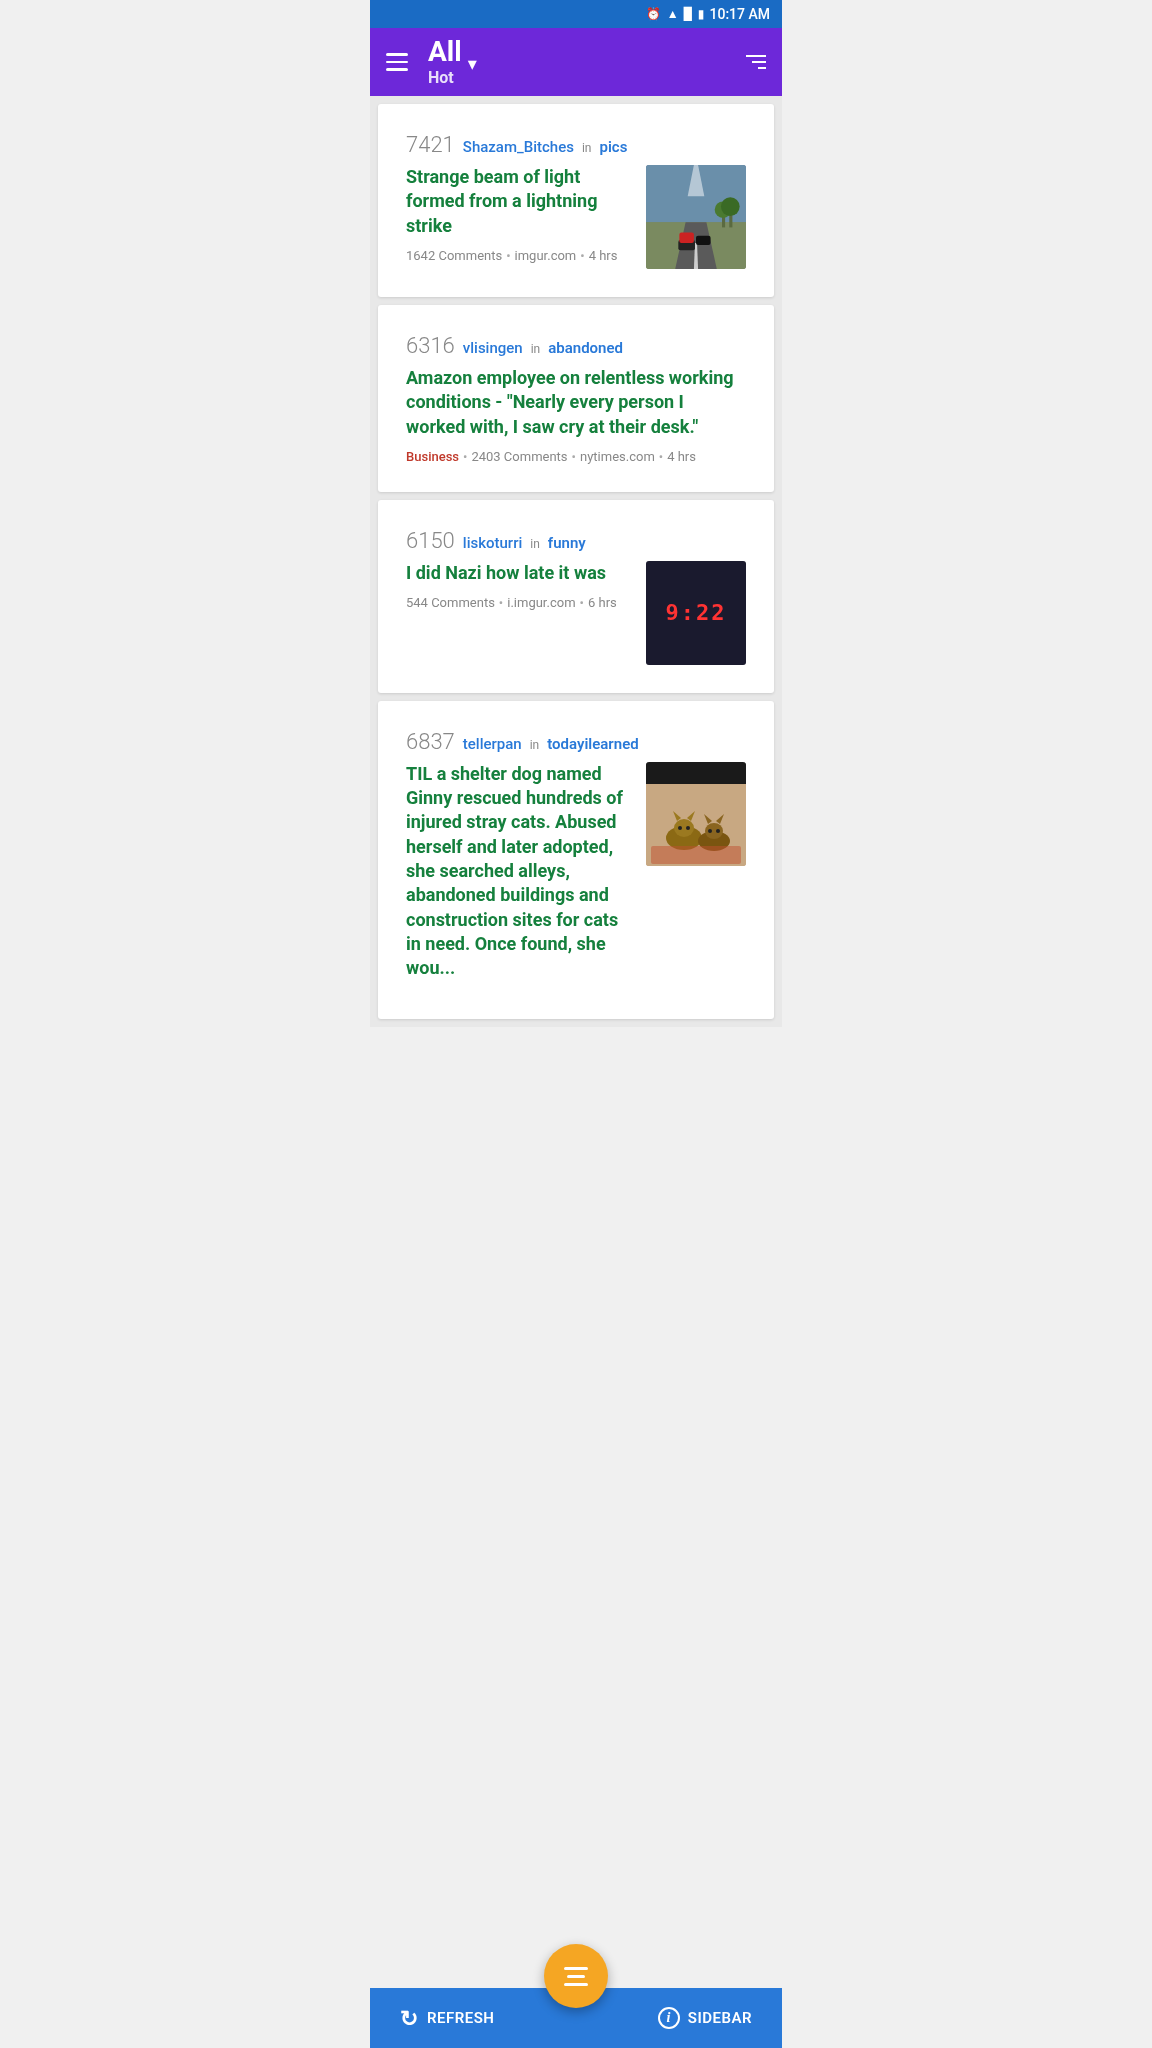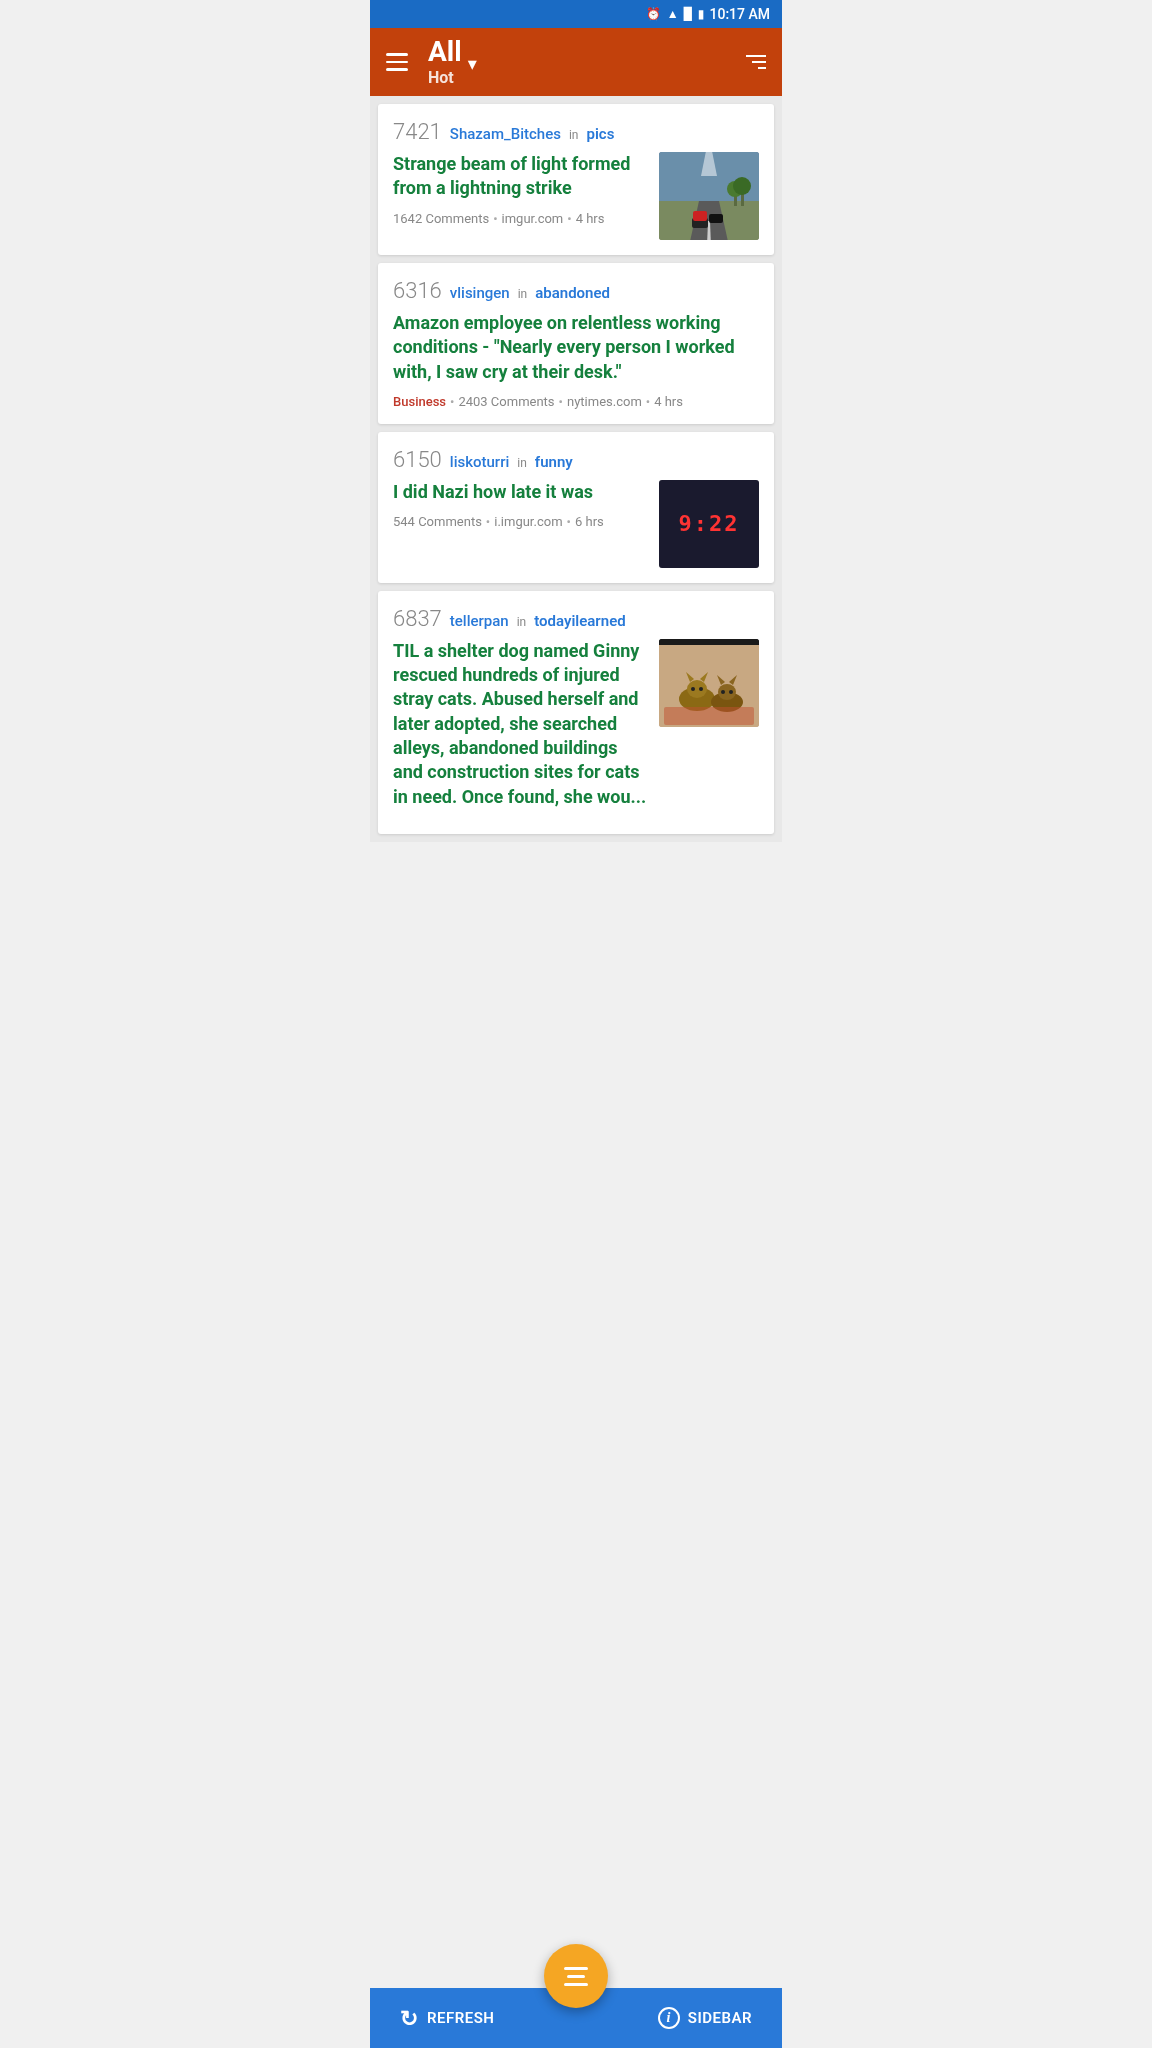--- a/index.html
+++ b/index.html
@@ -34,21 +34,21 @@
       font-size: 14px;
       font-weight: 500;
     }
     .status-icon {
       color: white;
       font-size: 12px;
     }
 
     
     .toolbar {
-      background: #c2410c;
+      background: #6d28d9;
       height: 68px;
       display: flex;
       align-items: center;
       padding: 0 16px;
       position: relative;
     }
     .toolbar-menu-icon {
       color: white;
       font-size: 22px;
       cursor: pointer;
@@ -111,21 +111,21 @@
       flex-direction: column;
       gap: 8px;
       padding: 8px 0;
       background: #e8e8e8;
     }
 
     .card {
       background: white;
       margin: 0 8px;
       border-radius: 3px;
-      padding: 15px;
+      padding: 28px;
       box-shadow: 0 1px 3px rgba(0,0,0,0.12);
     }
 
     .card-header {
       display: flex;
       align-items: baseline;
       gap: 8px;
       margin-bottom: 8px;
     }
     .card-score {
@@ -173,21 +173,21 @@
     }
     .card-meta .tag {
       color: #c0392b;
       font-weight: 500;
     }
     .card-meta .dot {
       color: #aaa;
     }
     .card-thumbnail {
       width: 100px;
-      height: 88px;
+      height: 104px;
       border-radius: 3px;
       flex-shrink: 0;
       overflow: hidden;
       background: #ccc;
     }
 
     
     .thumb-road {
       background: linear-gradient(180deg, #5a7a9e 0%, #8a9eb5 30%, #6e7e65 60%, #8a9060 80%, #7a8560 100%);
       position: relative;

